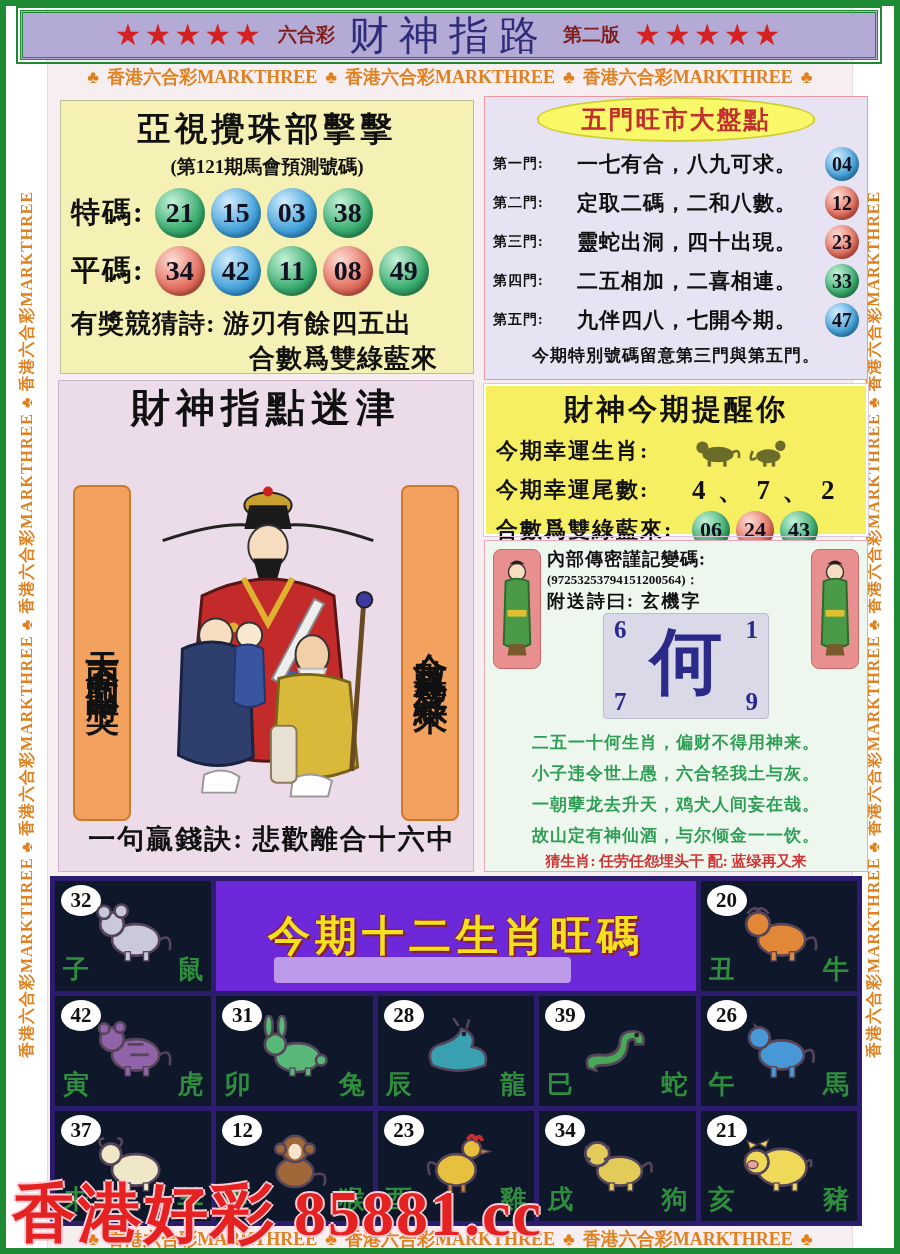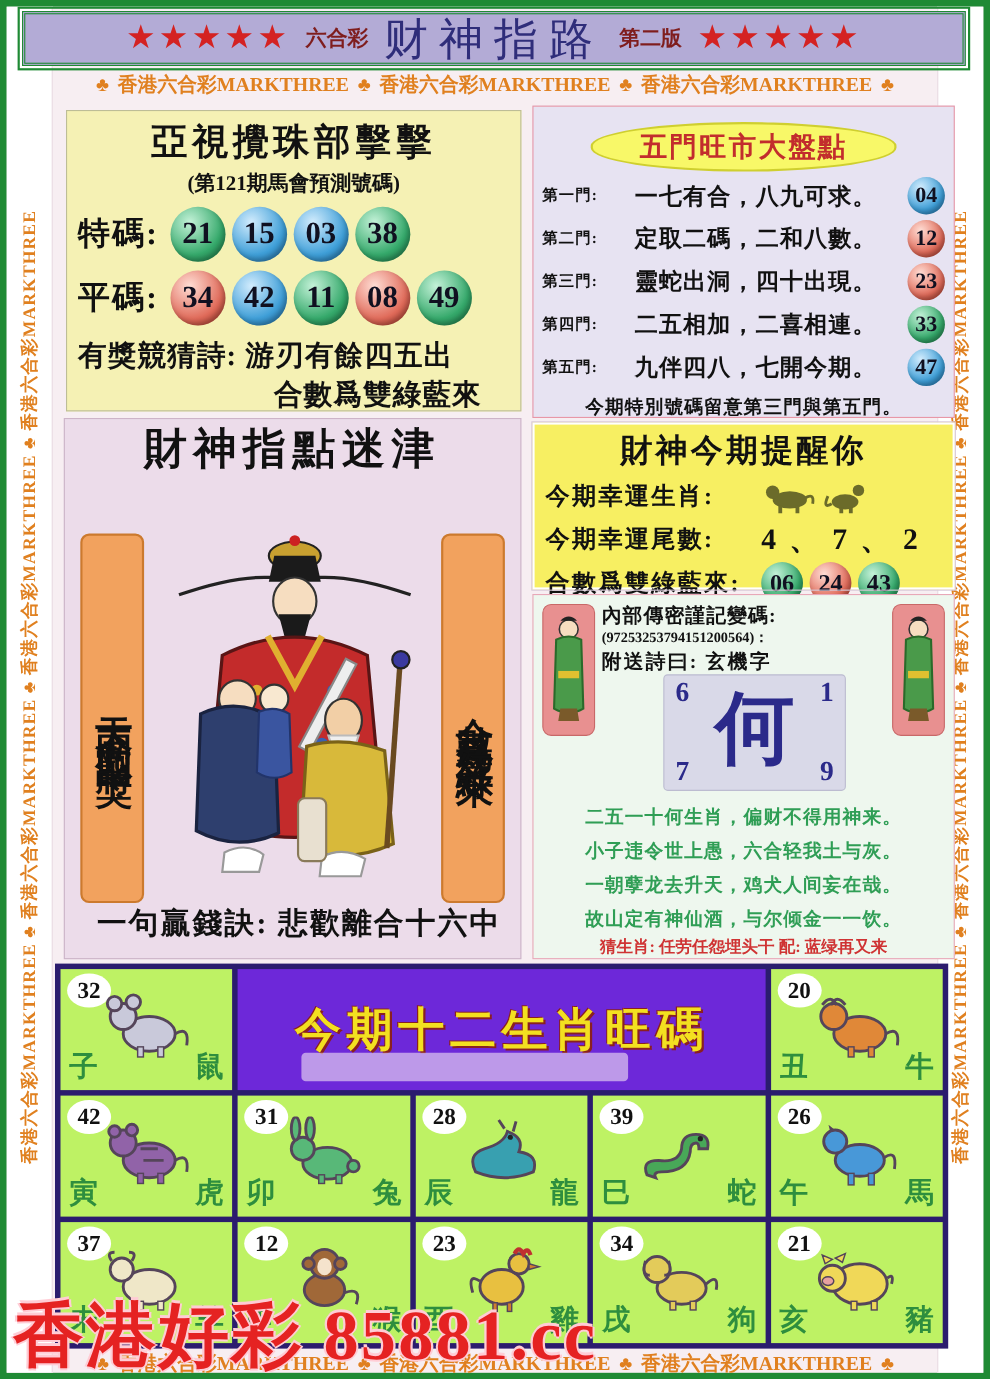--- a/index.html
+++ b/index.html
@@ -47,21 +47,21 @@
         font-weight:bold;color:#101020;box-shadow:inset -2px -3px 5px rgba(0,0,0,.25);}
   .ball[data-color="green"]{background:radial-gradient(circle at 35% 28%,#c4f2d8,#35a96b 62%,#1d7a47);}
   .ball[data-color="blue"]{background:radial-gradient(circle at 35% 28%,#d2ecfd,#3f9fd8 62%,#1f6ea6);}
   .ball[data-color="red"]{background:radial-gradient(circle at 35% 28%,#ffddd4,#e06b5a 62%,#a93526);}
   .ball-lg{width:50px;height:50px;font-size:28px;}
   .ball-md{width:34px;height:34px;font-size:20px;}
   .ball-sm{width:38px;height:38px;font-size:22px;}
   .asia-poem{margin-top:10px;font-size:26px;font-weight:bold;letter-spacing:1px;}
   .asia-poem .l2{padding-left:178px;}
   
-  .five{left:478px;top:90px;width:384px;height:284px;background:#e7e3f2;border:1px solid #e897a7;padding:14px 8px;}
+  .five{left:478px;top:90px;width:384px;height:284px;background:#e7e3f2;border:1px solid #e897a7;padding:0 8px;}
   .five-title{width:278px;margin:0 auto;background:#f8f868;border:2px solid #cfcf2f;border-radius:50%/ 48%;
      text-align:center;font-size:25px;font-weight:bold;color:#c22d2d;padding:4px 0;letter-spacing:2px;}
   .door{display:flex;align-items:center;margin-top:5px;font-weight:bold;}
   .door .dl{font-size:14px;width:84px;flex:none;letter-spacing:1px;}
   .door .dt{font-size:21px;flex:1;letter-spacing:1px;}
   .five-foot{margin-top:7px;text-align:center;font-size:17px;font-weight:bold;letter-spacing:1px;}
   
   .maze{left:52px;top:374px;width:416px;height:492px;background:#ecdcea;border:1px solid #cdb4c8;}
   .maze-title{text-align:center;font-size:39px;font-weight:bold;letter-spacing:6px;margin-top:0;}
   .couplet{position:absolute;top:104px;width:58px;height:336px;background:#f2a25e;border:2px solid #cc7a2e;
@@ -95,21 +95,21 @@
   .hanzi-main{position:absolute;left:0;right:0;top:50%;transform:translateY(-54%);text-align:center;font-size:72px;}
   .hz-corner{position:absolute;font-size:25px;}
   .hz-tl{left:10px;top:2px;} .hz-tr{right:10px;top:2px;}
   .hz-bl{left:10px;bottom:2px;} .hz-br{right:10px;bottom:2px;}
   .sec-poem{position:absolute;left:0;right:0;top:186px;text-align:center;color:#2f9e55;
      font-size:17px;font-weight:bold;line-height:31px;letter-spacing:1px;}
   .sec-red{position:absolute;left:0;right:0;top:308px;text-align:center;color:#cf3333;font-size:15px;font-weight:bold;line-height:24px;}
   
   .zgrid{left:44px;top:870px;width:812px;height:350px;background:#2b1c6e;padding:5px;
      display:grid;grid-template-columns:repeat(5,1fr);grid-template-rows:repeat(3,1fr);gap:5px;}
-  .zcell{position:relative;background:#bef264;}
+  .zcell{position:relative;background:#0f172a;}
   .zbanner{grid-column:2/5;background:#6d28d9;display:flex;align-items:center;justify-content:center;position:relative;}
   .zbanner .bt{font-size:42px;font-weight:bold;color:#f3e020;letter-spacing:5px;
      text-shadow:2px 2px 0 #8a2020,-1px -1px 0 #8a2020;}
   .zbanner::after{content:"";position:absolute;left:12%;bottom:8px;width:62%;height:26px;background:rgba(255,245,245,.55);border-radius:4px;}
   .znum{position:absolute;left:6px;top:4px;width:40px;height:31px;background:#fff;border-radius:50%;
      display:flex;align-items:center;justify-content:center;font-size:21px;font-weight:bold;}
   .zbranch{position:absolute;left:8px;bottom:4px;font-size:26px;font-weight:bold;color:#2e8e3e;}
   .zname{position:absolute;right:8px;bottom:4px;font-size:26px;font-weight:bold;color:#2e8e3e;}
   .beast{position:absolute;left:50%;top:46%;transform:translate(-50%,-50%);width:84px;height:64px;}
   

